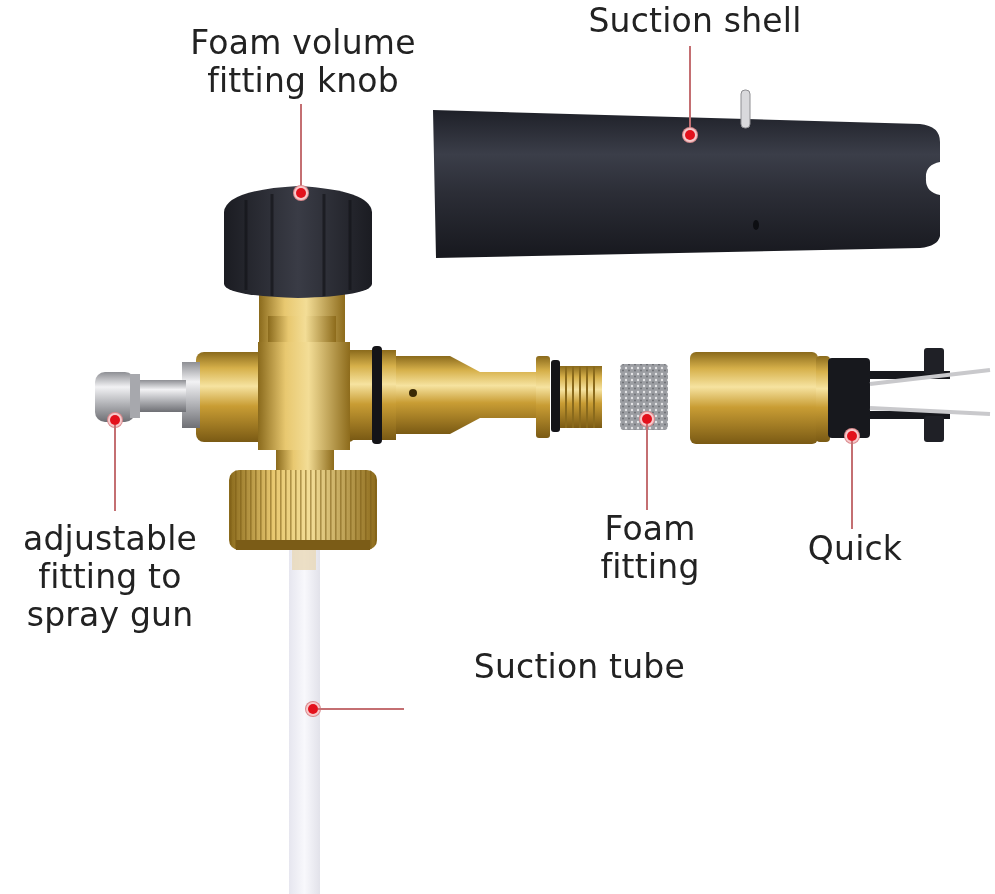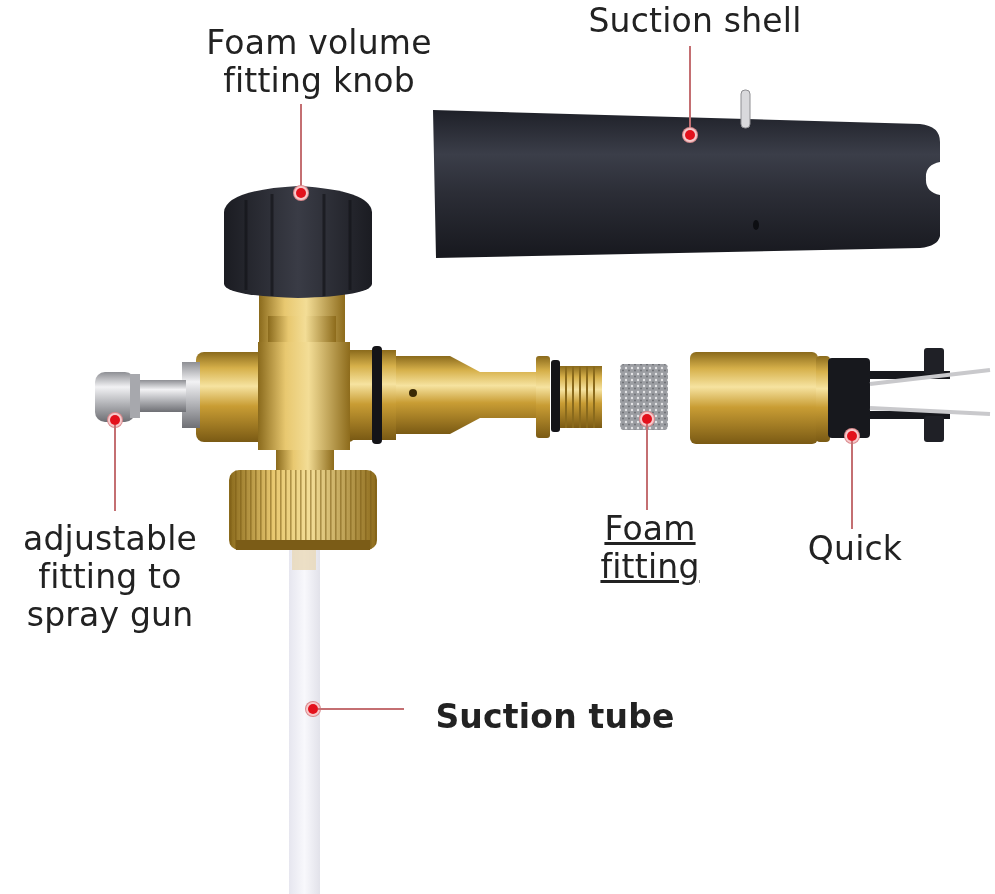--- a/index.html
+++ b/index.html
@@ -122,47 +122,47 @@
     <rect x="828" y="358" width="42" height="80" rx="4" fill="#17181d"></rect>
     <rect x="868" y="371" width="82" height="8" fill="#17181d"></rect>
     <rect x="868" y="411" width="82" height="8" fill="#17181d"></rect>
     <rect x="924" y="348" width="20" height="26" rx="3" fill="#1f2026"></rect>
     <rect x="924" y="416" width="20" height="26" rx="3" fill="#1f2026"></rect>
     <line x1="870" y1="384" x2="990" y2="370" stroke="#c9c9cc" stroke-width="4"></line>
     <line x1="870" y1="408" x2="990" y2="414" stroke="#c9c9cc" stroke-width="4"></line>
   </g>
 </svg>
 
-<div class="label" style="left:184px; top:24px; width:270px;text-align:center;">
+<div class="label" style="left:168px; top:24px; width:270px;text-align:center;">
   <div>Foam volume</div>
   <div>fitting knob</div>
 </div>
 <div class="leader" style="left:300px; top:104px; width:2px; height:88px;"></div>
 <div class="dot" style="left:301px; top:193px;"></div>
 
 <div class="label" style="left:575px; top:2px; width:240px;">Suction shell</div>
 <div class="leader" style="left:689px; top:46px; width:2px; height:88px;"></div>
 <div class="dot" style="left:690px; top:135px;"></div>
 
 <div class="dot" style="left:115px; top:420px;"></div>
 <div class="leader" style="left:114px; top:425px; width:2px; height:86px;"></div>
 <div class="label" style="left:0px; top:520px; width:220px;">
   <div>adjustable</div>
   <div>fitting to</div>
   <div>spray gun</div>
 </div>
 
 <div class="dot" style="left:647px; top:419px;"></div>
 <div class="leader" style="left:646px; top:424px; width:2px; height:86px;"></div>
-<div class="label" style="left:570px; top:510px; width:160px;text-decoration:underline;">
+<div class="label" style="left:570px; top:510px; width:160px;">
   <div>Foam</div>
   <div>fitting</div>
 </div>
 
 <div class="dot" style="left:852px; top:436px;"></div>
 <div class="leader" style="left:851px; top:441px; width:2px; height:88px;"></div>
 <div class="label" style="left:730px; top:530px; width:250px;">
   <div>Quick</div>
 </div>
 
 <div class="dot" style="left:313px; top:709px;"></div>
 <div class="leader" style="left:318px; top:708px; width:86px; height:2px;"></div>
-<div class="label" style="left:425px; top:698px; width:260px; text-align:center;font-weight:bold;">Suction tube</div>
+<div class="label" style="left:425px; top:648px; width:260px; text-align:right;">Suction tube</div>
 
 </body></html>

